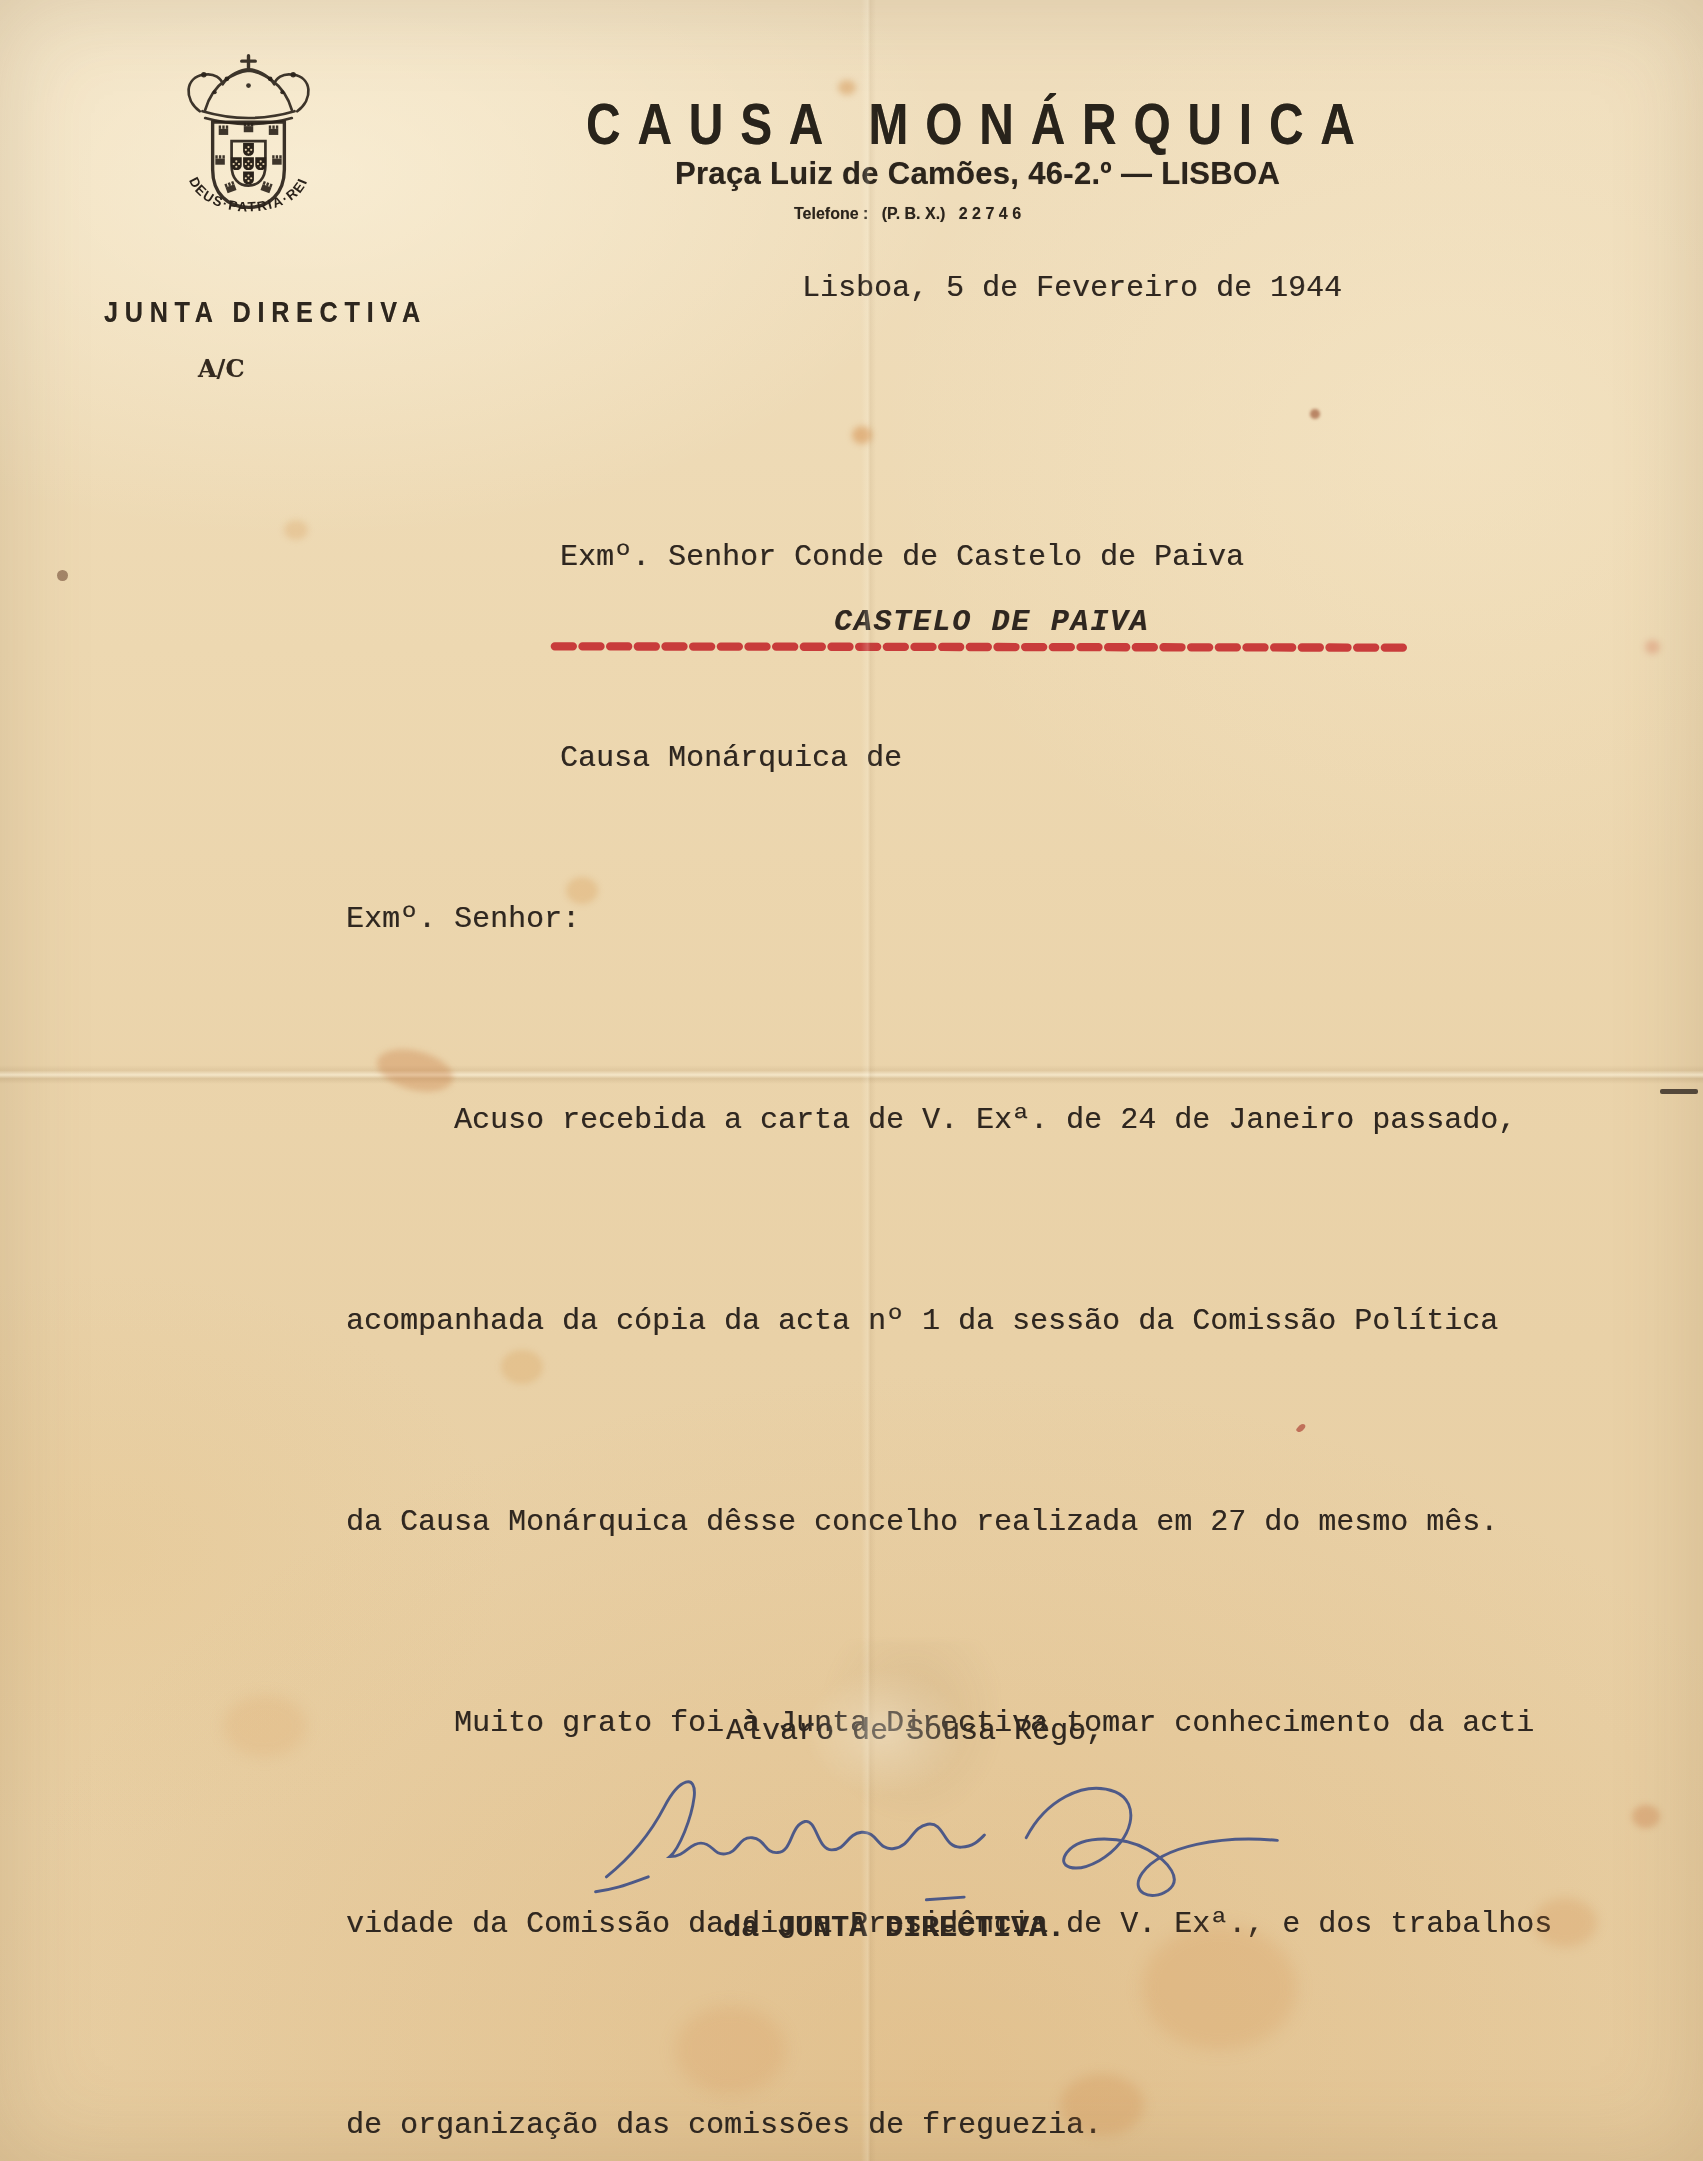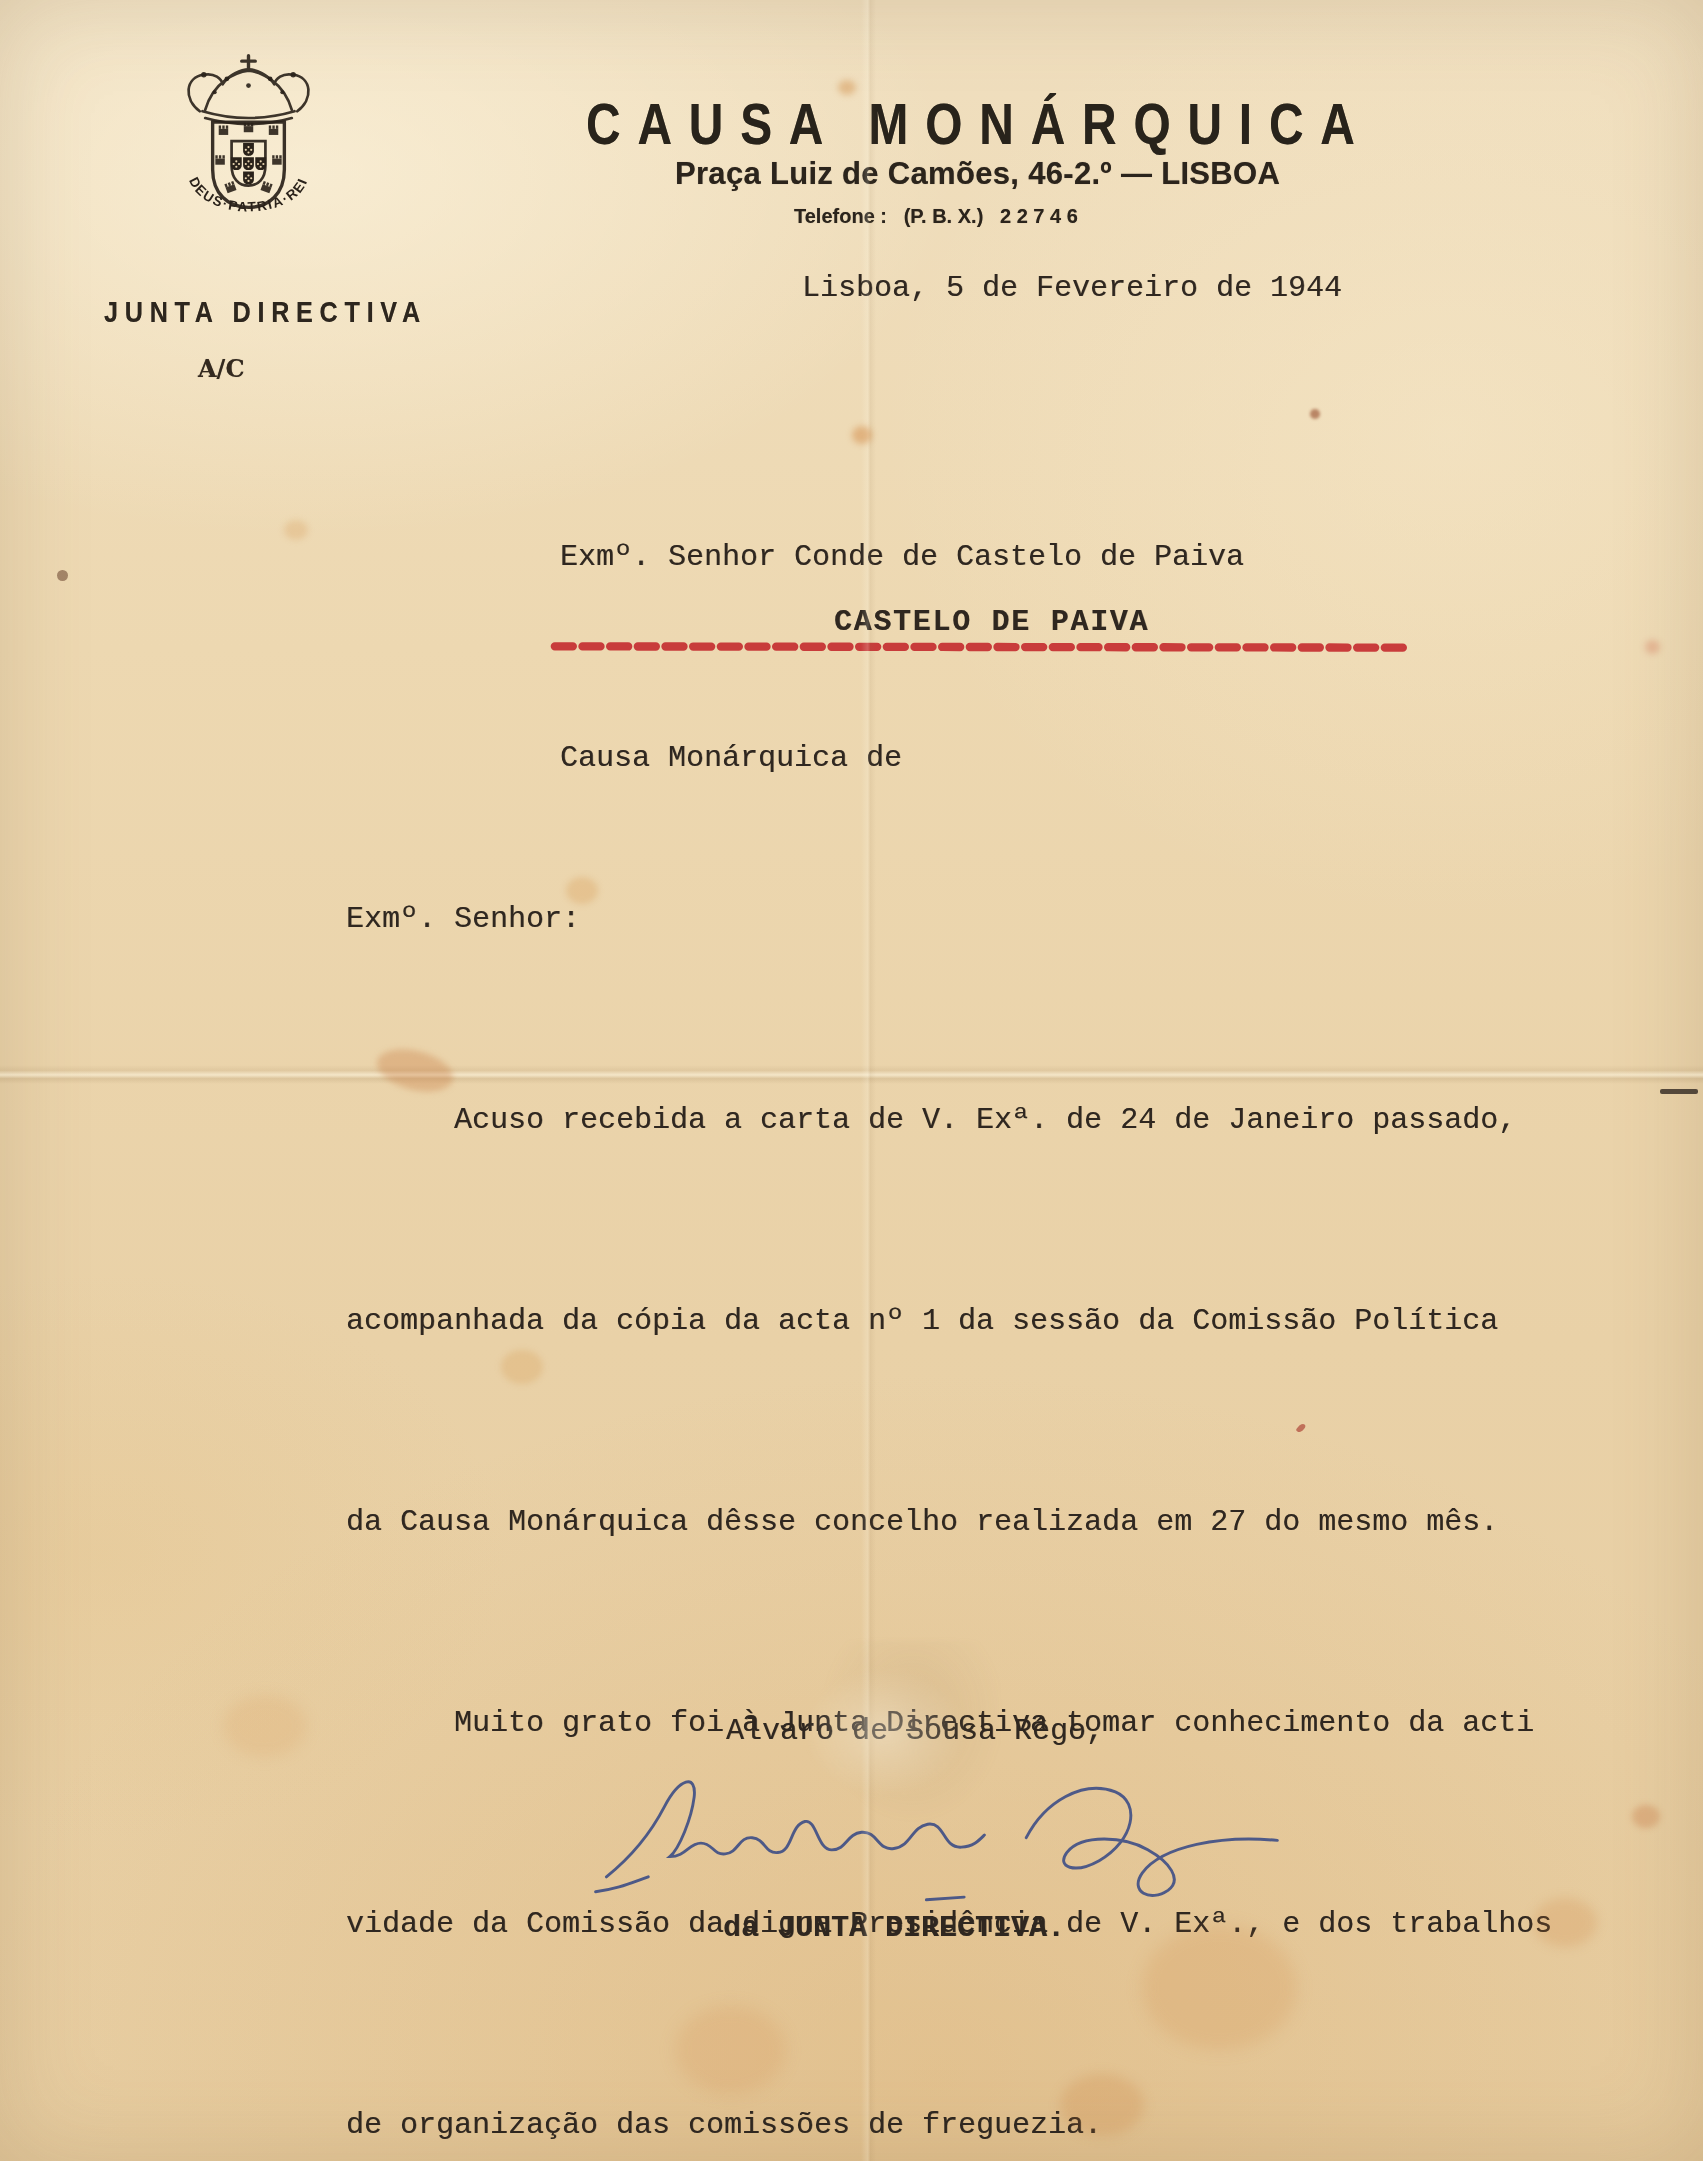--- a/index.html
+++ b/index.html
@@ -27,21 +27,21 @@
   }
   .org-address{
     left:675px;top:157px;
     font-size:32px;font-weight:700;letter-spacing:0.3px;
     transform:scaleX(.97);transform-origin:left top;
     color:#2b241c;white-space:pre;line-height:1;
     text-shadow:0 0 0.7px rgba(40,32,20,.5);
   }
   .org-phone{
     left:794px;top:206px;
-    font-size:20px;font-weight:700;
+    font-size:16px;font-weight:700;
     color:#2b241c;white-space:pre;line-height:1;
     text-shadow:0 0 0.7px rgba(40,32,20,.45);
   }
   .junta{
     left:104px;top:297px;
     font-size:30px;font-weight:700;letter-spacing:8px;
     transform:scaleX(.84);transform-origin:left top;
     color:#2d261e;white-space:pre;line-height:1;
     text-shadow:0 0 0.7px rgba(40,32,20,.5);
   }
@@ -52,21 +52,21 @@
     text-shadow:0 0 0.7px rgba(40,32,20,.5);
   }
   
   .tw{
     font-family:"Liberation Mono","DejaVu Sans Mono",monospace;
     font-size:30px;color:#2f2720;white-space:pre;
     text-shadow:0.4px 0.4px 0.6px rgba(47,39,32,.48);
   }
   .dateline{left:802px;top:273px;line-height:1;}
   .recipient{left:560px;top:390px;line-height:67px;}
-  .castelo{left:834px;top:607px;line-height:1;letter-spacing:1.7px;font-weight:700;}
+  .castelo{left:834px;top:607px;line-height:1;letter-spacing:1.7px;font-weight:700;font-style:italic;}
   .bodytext{left:346px;top:752px;line-height:67px;width:1358px;}
   .typed-name{left:726px;top:1716px;line-height:1;}
   .closing{left:723px;top:1913px;line-height:1;font-weight:700;}
   
   .dashes{left:544px;top:639px;width:879px;height:16px;}
   
   .contmark{left:1660px;top:1089px;width:38px;height:4.7px;background:#2f2720;border-radius:2px;opacity:.8;}
   
   .redmark{left:1298px;top:1423px;width:6px;height:10px;background:rgba(165,48,38,.6);
     border-radius:60% 40% 60% 20%;transform:rotate(38deg);}

